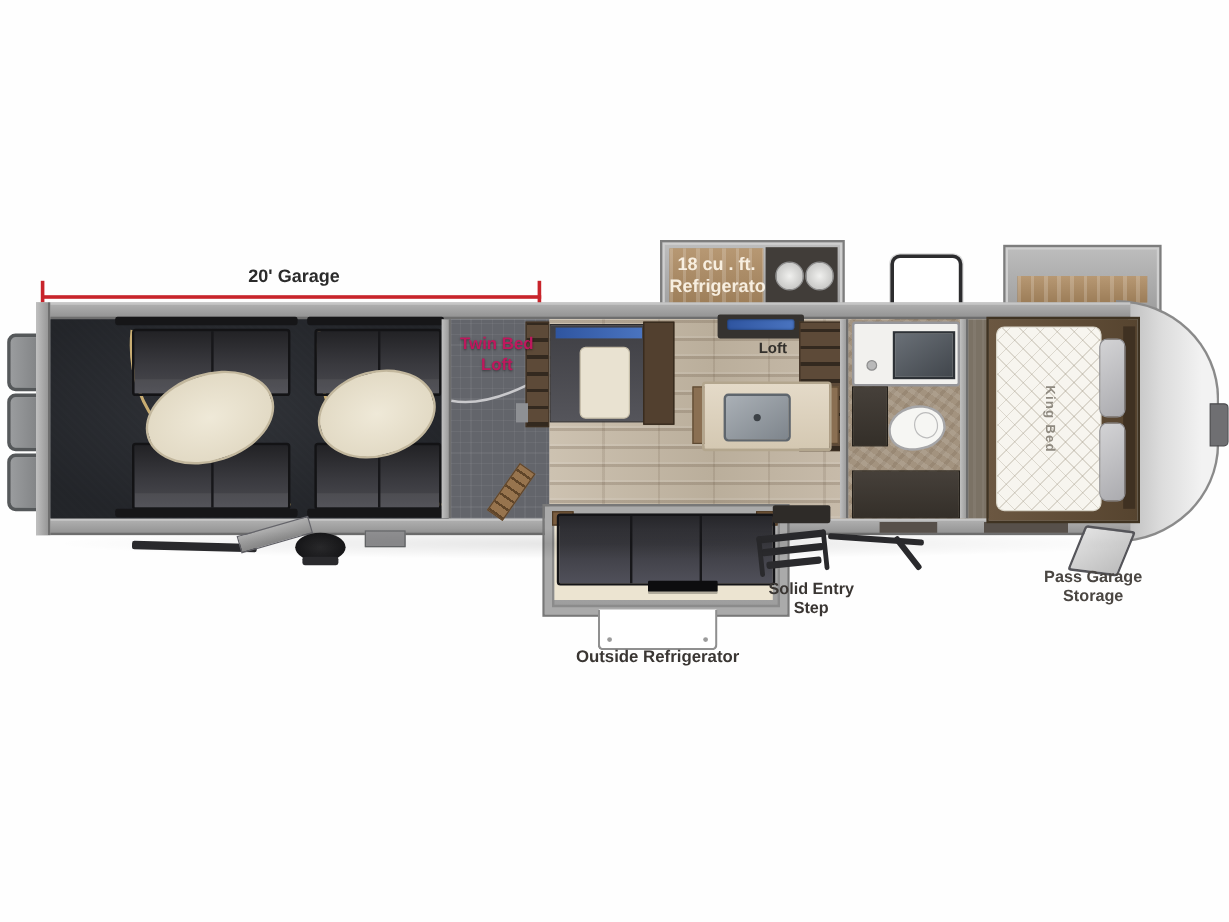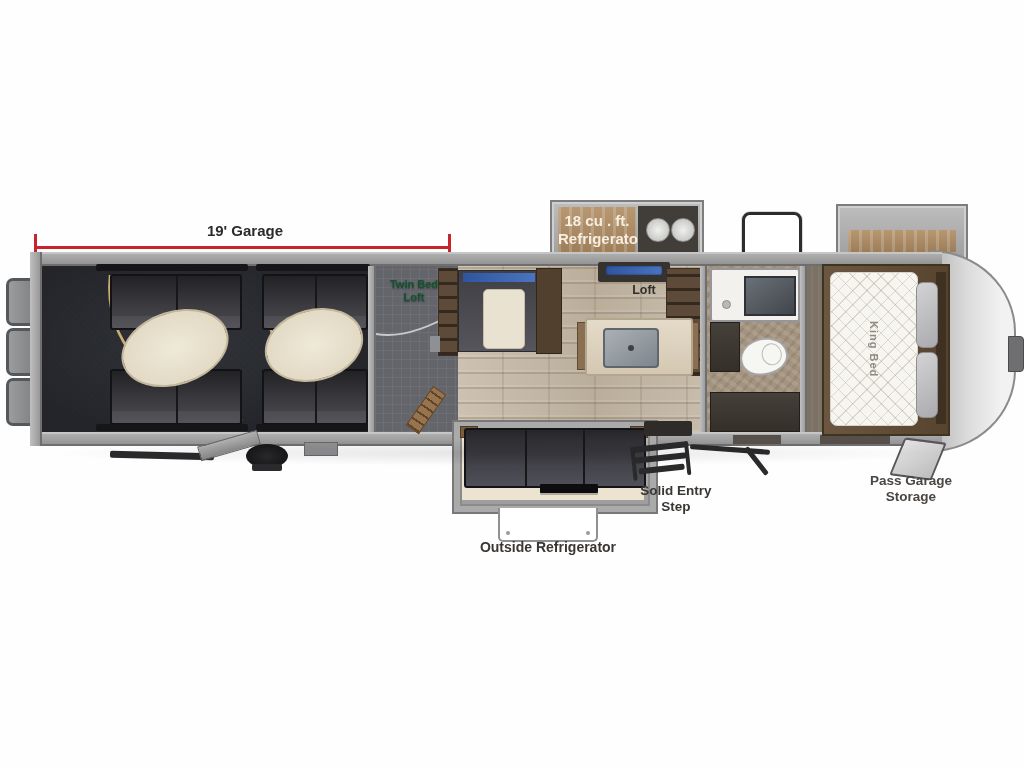--- a/index.html
+++ b/index.html
@@ -69,21 +69,21 @@
   .flap{background:linear-gradient(135deg,#e2e2e2,#bdbdbd);border:2px solid #55555a;border-radius:3px;}
   .jack{background:radial-gradient(#2a2a2c,#0e0e10);border-radius:50%;}
   .shadow-strip{background:radial-gradient(ellipse at 50% 50%,rgba(0,0,0,.10),rgba(0,0,0,0) 70%);}
   svg{display:block;}
 </style>
 </head>
 <body>
 
 <div id="stage">
 
-  <div class="abs lbl" style="left:140px;top:222px;width:210px;font-size:15px;color:#2b2b2b;">19' Garage</div>
+  <div class="abs lbl" style="left:140px;top:222px;width:210px;font-size:15px;color:#2b2b2b;">20' Garage</div>
   <div class="abs dim-line" style="left:35px;top:246px;width:416px;"></div>
   <div class="abs dim-tick" style="left:34px;top:234px;height:25px;"></div>
   <div class="abs dim-tick" style="left:448px;top:234px;height:25px;"></div>
 
   <div class="abs fence" style="left:6px;top:278px;width:26px;height:42px;"></div>
   <div class="abs fence" style="left:6px;top:328px;width:26px;height:42px;"></div>
   <div class="abs fence" style="left:6px;top:378px;width:26px;height:42px;"></div>
 
   <div class="abs slidebox" style="left:550px;top:200px;width:150px;height:58px;">
     <div class="abs woodgrain" style="left:6px;top:5px;width:78px;height:48px;">
@@ -146,21 +146,21 @@
 
   <div class="abs loft-floor" style="left:374px;top:266px;width:84px;height:166px;">
     <svg width="84" height="166" viewBox="0 0 84 166" style="position:absolute;left:0;top:0;">
       <path d="M2,68 Q34,74 82,46" fill="none" stroke="#c9c9cc" stroke-width="2"></path>
     </svg>
     <div class="abs pantry" style="left:64px;top:2px;width:18px;height:86px;"></div>
     <div class="abs" style="left:56px;top:70px;width:10px;height:16px;background:#8e9094;"></div>
     <div class="abs ladder" style="left:44px;top:120px;width:14px;height:46px;transform:rotate(35deg);"></div>
   </div>
   <div class="abs wall-v" style="left:368px;top:266px;width:8px;height:166px;"></div>
-  <div class="abs lbl" style="left:374px;top:278px;width:80px;font-size:11px;color:#14532d;text-shadow:0 1px 2px rgba(0,0,0,.45);">Twin Bed
+  <div class="abs lbl" style="left:374px;top:278px;width:80px;font-size:14px;color:#be185d;text-shadow:0 1px 2px rgba(0,0,0,.45);">Twin Bed
 Loft</div>
 
   <div class="abs wood-floor" style="left:458px;top:266px;width:246px;height:166px;"></div>
 
   <div class="abs deskblock" style="left:458px;top:270px;width:80px;height:80px;">
     <div class="abs" style="left:4px;top:2px;width:72px;height:9px;background:linear-gradient(90deg,#2f55a0,#4a74c0);"></div>
     <div class="abs chair" style="left:24px;top:18px;width:40px;height:58px;"></div>
   </div>
 
   <div class="abs" style="left:536px;top:268px;width:24px;height:84px;background:linear-gradient(180deg,#5a4634,#42engra3527);background:#52402f;border:1px solid #33271b;"></div>

